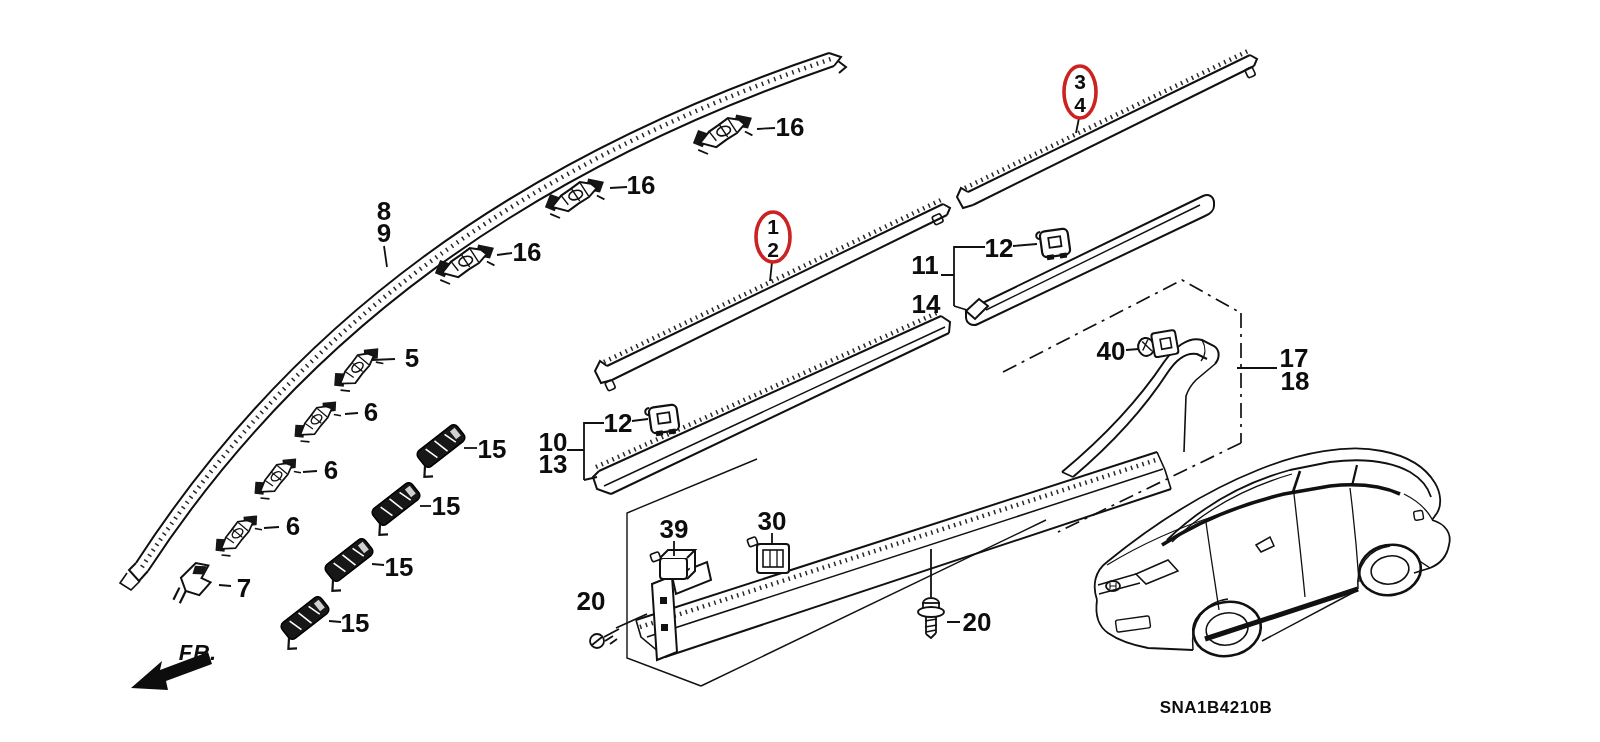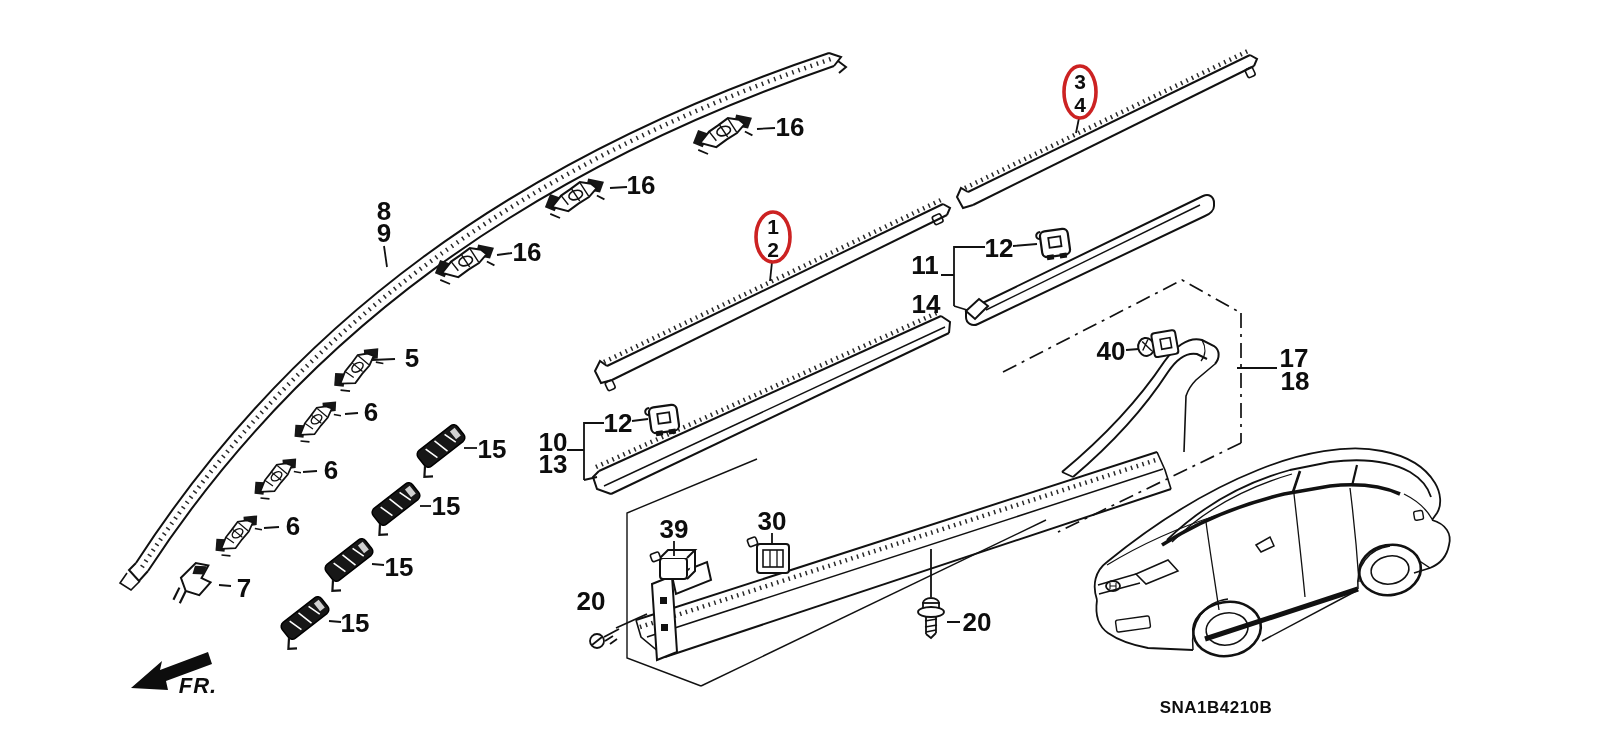--- a/index.html
+++ b/index.html
@@ -269,17 +269,17 @@
   <div class="lbl" style="left:618px;top:423px">12</div>
   <div class="lbl" style="left:553px;top:442px">10</div>
   <div class="lbl" style="left:553px;top:464px">13</div>
   <div class="lbl" style="left:1111px;top:351px">40</div>
   <div class="lbl" style="left:1294px;top:358px">17</div>
   <div class="lbl" style="left:1295px;top:381px">18</div>
   <div class="lbl" style="left:674px;top:529px">39</div>
   <div class="lbl" style="left:772px;top:521px">30</div>
   <div class="lbl" style="left:591px;top:601px">20</div>
   <div class="lbl" style="left:977px;top:622px">20</div>
-  <div class="lbl fr" style="left:198px;top:686px">FR.</div>
+  <div class="lbl fr" style="left:198px;top:653px">FR.</div>
   <div class="lbl code" style="left:1216px;top:707px">SNA1B4210B</div>
 </div>
 
 </div>
 
 </body></html>

